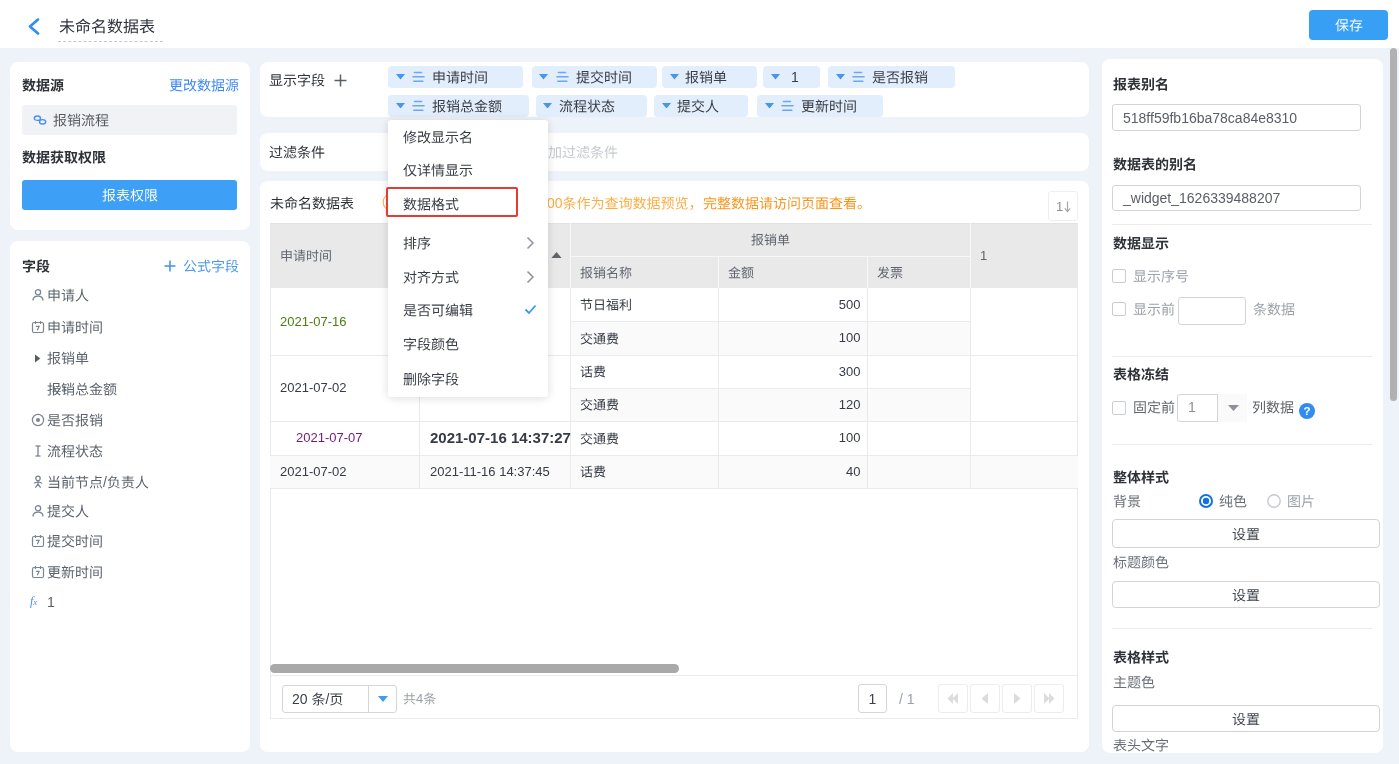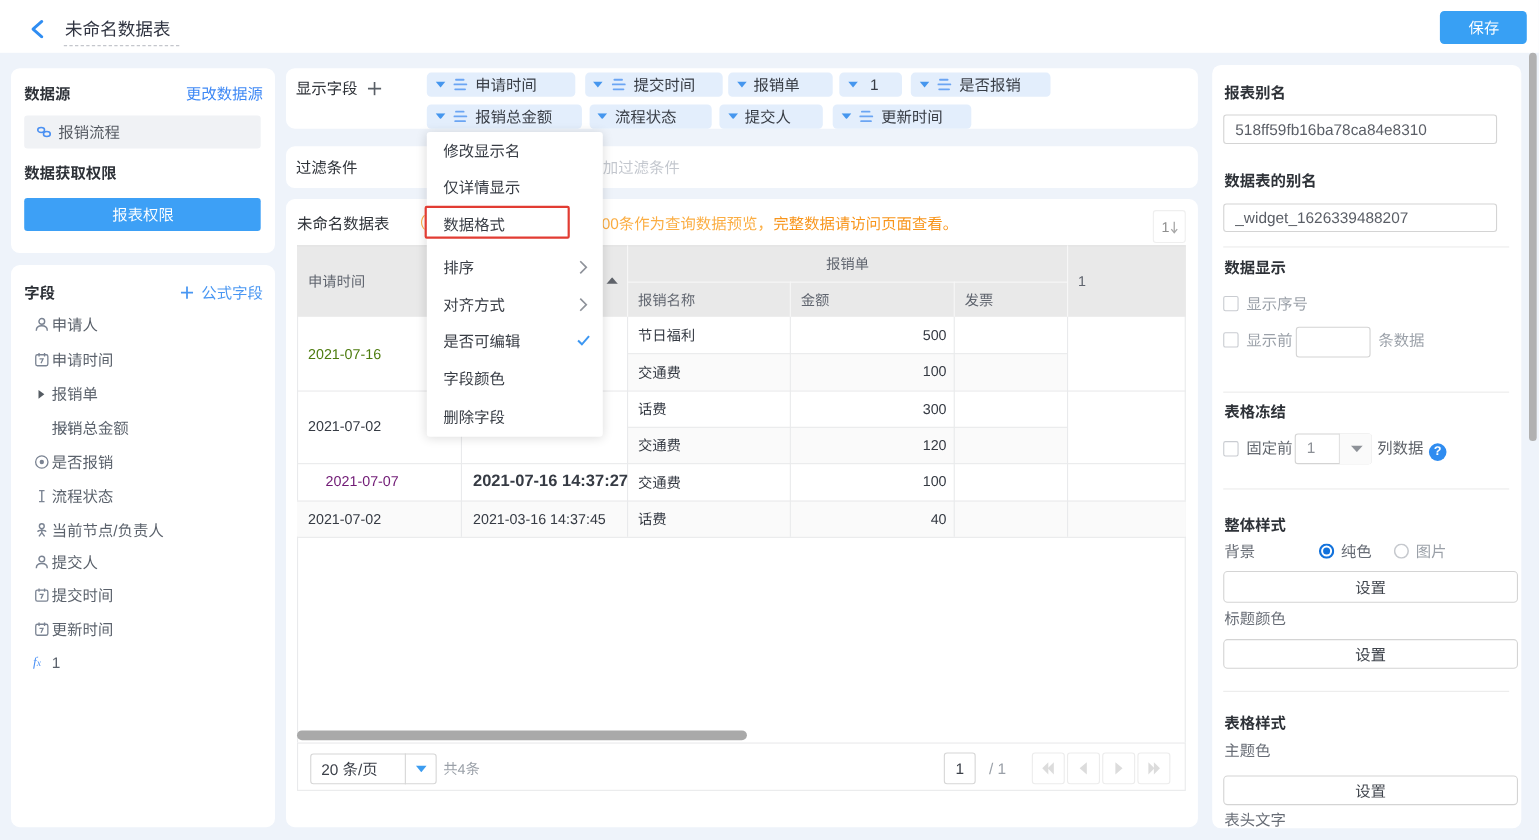--- a/index.html
+++ b/index.html
@@ -936,21 +936,21 @@
     <div style="position:absolute;left:419px;top:288px;width:1px;height:199.98px;background:#e9eaec;"></div>
     <div style="position:absolute;left:570px;top:288px;width:1px;height:199.98px;background:#e9eaec;"></div>
     <div style="position:absolute;left:718px;top:288px;width:1px;height:199.98px;background:#e9eaec;"></div>
     <div style="position:absolute;left:866.5px;top:288px;width:1px;height:199.98px;background:#e9eaec;"></div>
     <div style="position:absolute;left:970px;top:288px;width:1px;height:199.98px;background:#e9eaec;"></div>
     <div style="position:absolute;font-size:13px;color:#4d7c0f;font-weight:400;line-height:15px;white-space:pre;left:280px;top:313.83px;">2021-07-16</div>
     <div style="position:absolute;font-size:13px;color:#363b44;font-weight:400;line-height:15px;white-space:pre;left:280px;top:380.49px;">2021-07-02</div>
     <div style="position:absolute;font-size:13px;color:#701a75;font-weight:400;line-height:15px;white-space:pre;left:280px;top:430.485px;margin-left:16px;">2021-07-07</div>
     <div style="position:absolute;font-size:13px;color:#363b44;font-weight:400;line-height:15px;white-space:pre;left:280px;top:463.815px;">2021-07-02</div>
     <div style="position:absolute;font-size:15px;color:#363b44;font-weight:700;line-height:15px;white-space:pre;left:430px;top:430.485px;">2021-07-16 14:37:27</div>
-    <div style="position:absolute;font-size:13px;color:#363b44;font-weight:400;line-height:15px;white-space:pre;left:430px;top:463.815px;">2021-03-16 14:37:45</div>
+    <div style="position:absolute;font-size:13px;color:#363b44;font-weight:400;line-height:15px;white-space:pre;left:430px;top:463.815px;">2021-11-16 14:37:45</div>
     <svg style="position:absolute;left:580.0px;top:295.2px;overflow:visible;" width="54" height="19">
       <g transform="translate(0.00,14.50) scale(0.013000,-0.013000)" fill="#363b44">
         <use href="#g45"></use>
       </g>
       <g transform="translate(13.00,14.50) scale(0.013000,-0.013000)" fill="#363b44">
         <use href="#g79"></use>
       </g>
       <g transform="translate(26.00,14.50) scale(0.013000,-0.013000)" fill="#363b44">
         <use href="#g80"></use>
       </g>

